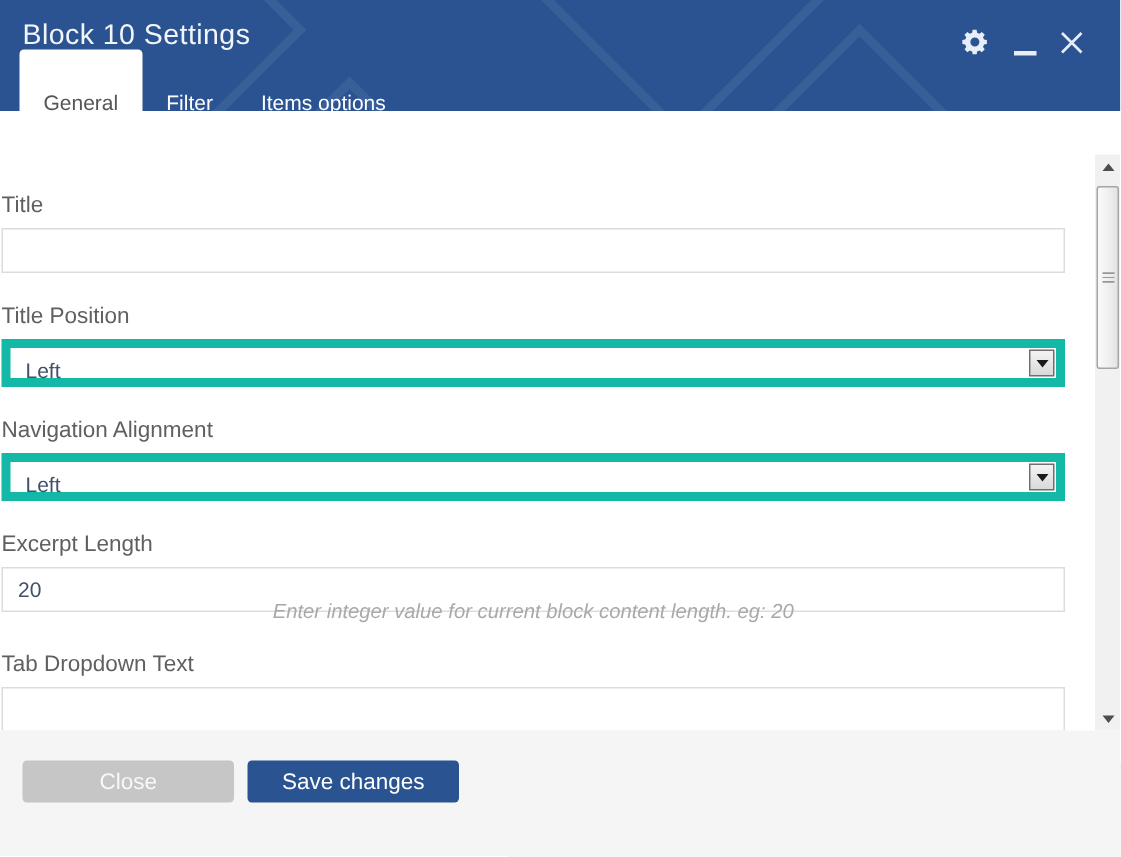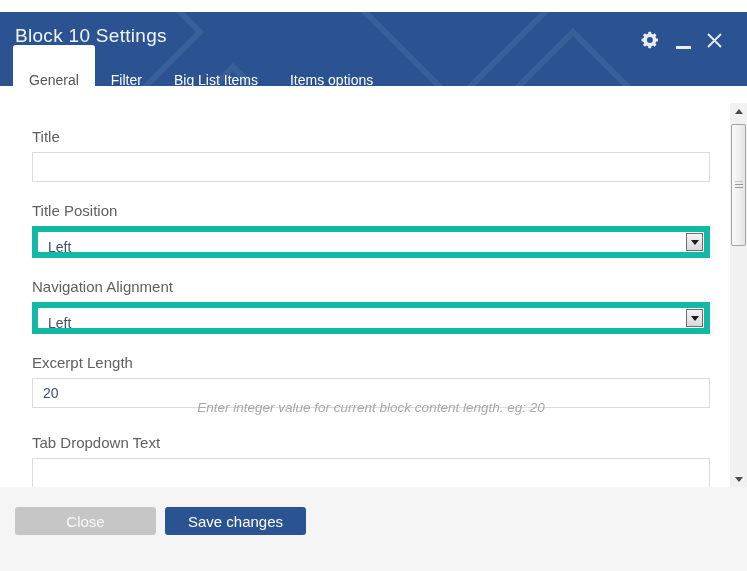--- a/index.html
+++ b/index.html
@@ -2,37 +2,37 @@
 <html><head>
 <meta charset="utf-8">
 <style>
   * { margin:0; padding:0; box-sizing:border-box; }
   html,body { width:747px; height:571px; }
   body { font-family:"Liberation Sans","DejaVu Sans",sans-serif; background:#fff; }
 
   .modal { position:relative; width:747px; height:571px; background:#fff; overflow:hidden; }
 
   
-  .header { position:absolute; top:12px; left:0; right:0; height:74px; background:#2b5391; overflow:hidden; }
+  .header { position:absolute; top:0; left:0; right:0; height:74px; background:#2b5391; overflow:hidden; }
   .header-pattern { position:absolute; top:0; left:0; }
   .modal-title { position:absolute; left:15px; top:13px; font-size:19px; font-weight:400; color:#f2f6fb; letter-spacing:.3px; }
   .header-icons { position:absolute; top:16px; right:25px; display:flex; align-items:center; gap:16px; height:24px; }
   .hicon { display:flex; align-items:center; justify-content:center; cursor:pointer; }
   .gear svg { display:block; }
   .min-bar { width:15px; height:3px; background:#e8eef7; margin-top:14px; }
   .close-x svg { display:block; }
 
   
   .tabs { position:absolute; left:13px; bottom:0; display:flex; z-index:2; }
   .tab { height:41px; line-height:41px; padding:15px 16px; font-size:14px; color:#ffffff; border-radius:3px 3px 0 0; cursor:pointer; white-space:nowrap; }
   .tab.active { background:#ffffff; color:#555555; }
 
   
   .body { position:absolute; top:103px; left:0; right:0; bottom:84px; background:#fff; overflow:hidden; }
-  .form { padding:25px 37px 0 32px; }
+  .form { padding:25px 37px 0 1px; }
   .field-label { display:block; font-size:15px; line-height:17px; color:#606060; margin-bottom:7px; }
   .text-input { display:block; width:100%; height:30px; border:1px solid #dcdcdc; background:#fff;
                 padding:0 10px; font-size:14px; color:#42506a; font-family:inherit; outline:none; }
   .control { margin-bottom:20px; }
   .select { position:relative; width:100%; height:32px; border:6px solid #14b8a6; background:#fff; cursor:pointer; }
   .select-value { display:block; line-height:30px; padding-left:10px; font-size:14px; color:#42506a; }
   .select-btn { position:absolute; top:1px; right:1px; bottom:1px; width:17px;
                 background:linear-gradient(#f4f4f4,#d9d9d9); border:1px solid #6f6f6f;
                 display:flex; align-items:center; justify-content:center; }
   .caret-down { width:0; height:0; border:4px solid transparent; border-top:5px solid #1a1a1a; margin-top:5px; }
@@ -89,21 +89,20 @@
       <div class="hicon close-x">
         <svg width="15" height="15" viewBox="0 0 15 15">
           <path d="M1 1 L14 14 M14 1 L1 14" stroke="#e8eef7" stroke-width="1.8" fill="none"></path>
         </svg>
       </div>
     </div>
 
     <div class="tabs">
       <div class="tab active">General</div>
       <div class="tab">Filter</div>
-      <div class="tab">Big List Items</div>
       <div class="tab">Items options</div>
     </div>
   </div>
 
   <div class="body">
     <div class="form">
 
       <div class="field">
         <label class="field-label">Title</label>
         <input class="text-input control" type="text" value="" style="">

